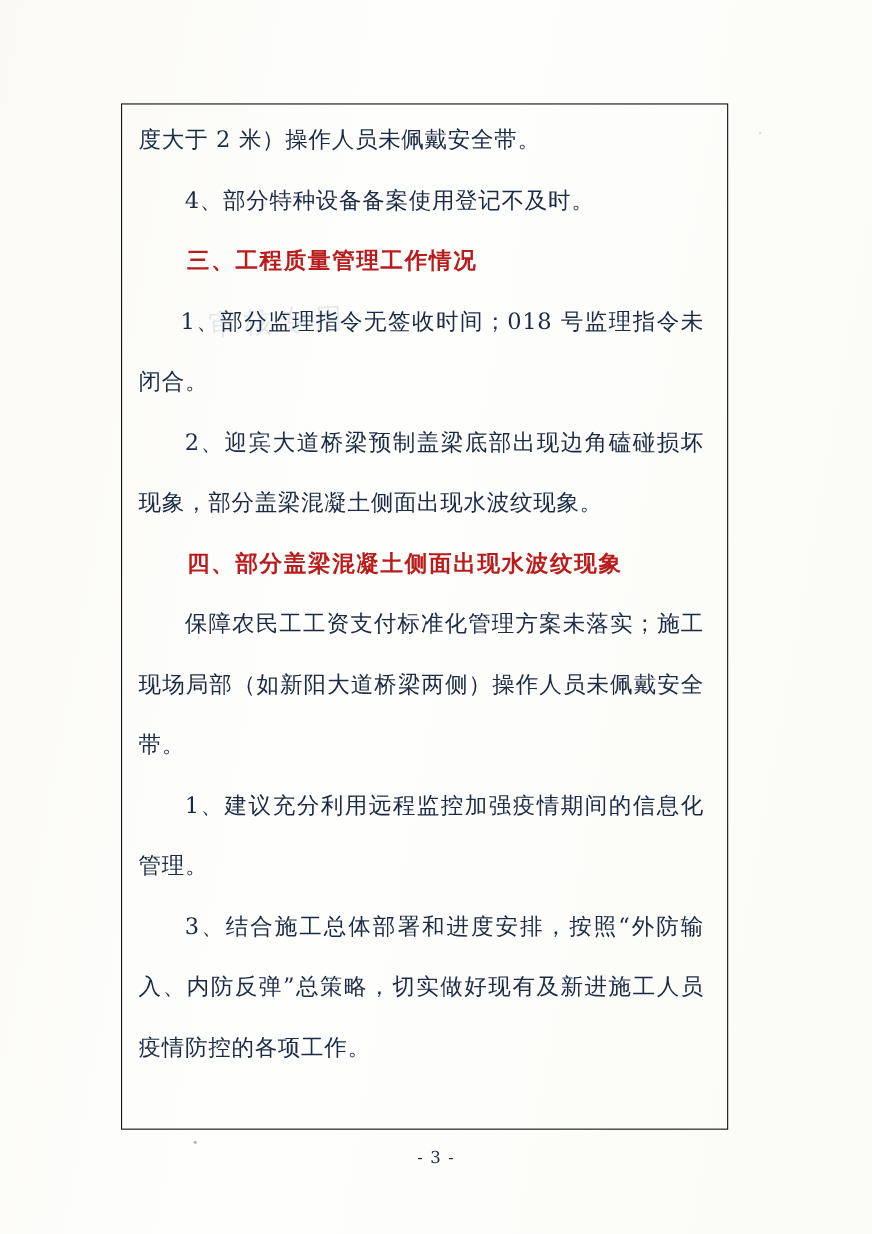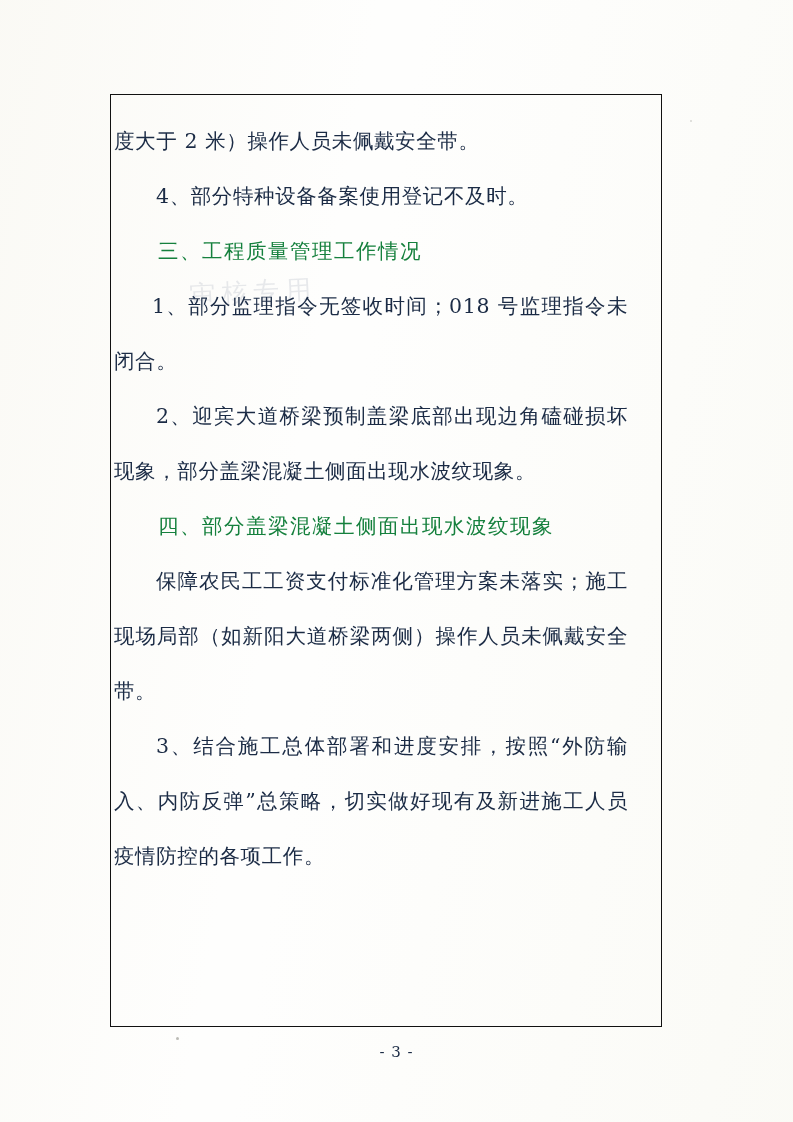--- a/index.html
+++ b/index.html
@@ -40,26 +40,26 @@
     top: 94px;
     width: 552px;
     height: 933px;
     border: 1.5px solid #111;
     box-sizing: border-box;
     background: transparent;
   }
 
   .content {
     position: absolute;
-    left: 102px;
+    left: 114px;
     top: 96px;
     width: 536px;
     height: 928px;
     box-sizing: border-box;
-    padding: 18px 10px 0 12px;
+    padding: 4px 10px 0 12px;
     overflow: hidden;
   }
 
   p.para {
     margin: 0 0 0 0;
     font-size: 20.5px;
     line-height: 55px;
     color: #1b2b45;
     letter-spacing: 0.6px;
     text-align: justify;
@@ -71,22 +71,22 @@
     text-indent: 42px;
   }
   p.indent-small {
     text-indent: 38px;
   }
 
   p.heading {
     margin: 0;
     font-size: 20.5px;
     line-height: 55px;
-    color: #15803d;
-    font-weight: normal;
+    color: #b91c1c;
+    font-weight: bold;
     text-indent: 44px;
     letter-spacing: 1.5px;
     font-family: "DejaVu Sans", "Liberation Sans", sans-serif;
   }
 
   .page-number {
     position: absolute;
     left: 0;
     top: 1043px;
     width: 793px;
@@ -142,20 +142,21 @@
 
     <p class="para indent-small">1、部分监理指令无签收时间；018 号监理指令未闭合。</p>
 
     <p class="para indent">2、迎宾大道桥梁预制盖梁底部出现边角磕碰损坏现象，部分盖梁混凝土侧面出现水波纹现象。</p>
 
     <p class="heading">四、部分盖梁混凝土侧面出现水波纹现象</p>
 
     <p class="para indent">保障农民工工资支付标准化管理方案未落实；施工现场局部（如新阳大道桥梁两侧）操作人员未佩戴安全带。</p>
 
 
+    <p class="para indent">1、建议充分利用远程监控加强疫情期间的信息化管理。</p>
 
     <p class="para indent">3、结合施工总体部署和进度安排，按照“外防输入、内防反弹”总策略，切实做好现有及新进施工人员疫情防控的各项工作。</p>
 
   </div>
 
   <div class="speck s1"></div>
   <div class="speck s2"></div>
 
   <div class="page-number">- 3 -</div>
 </div>

